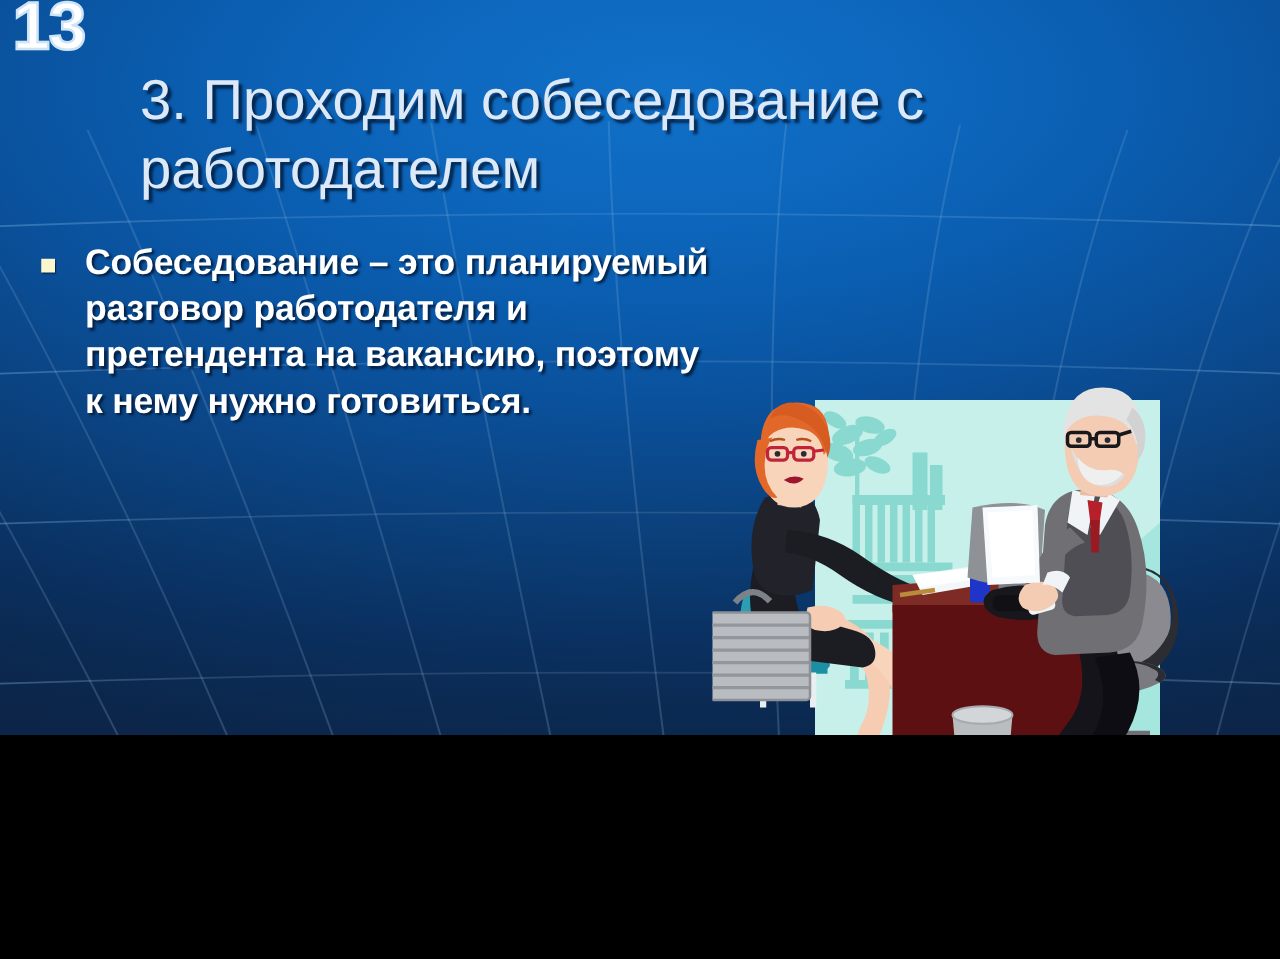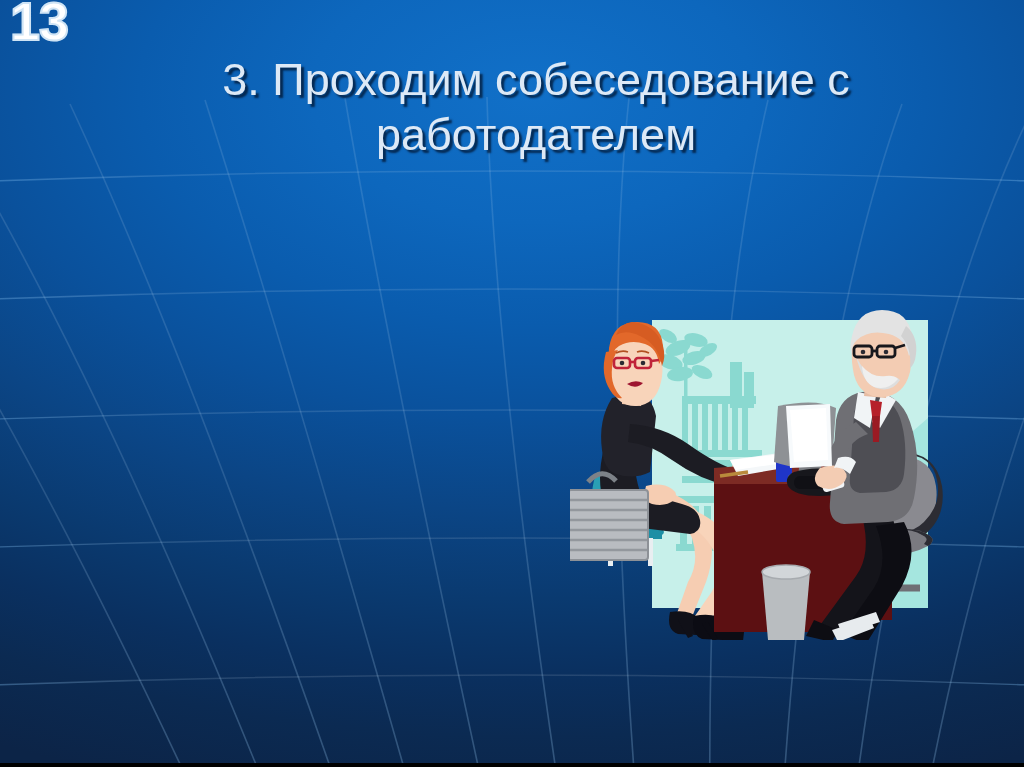--- a/index.html
+++ b/index.html
@@ -4,21 +4,21 @@
 <title>Slide 13</title>
 <style>
   html, body {
     margin: 0;
     padding: 0;
     background: #000;
   }
   #slide {
     position: relative;
     width: 1024px;
-    height: 763px;
+    height: 588px;
     overflow: hidden;
     font-family: "Liberation Sans", sans-serif;
     background:
       radial-gradient(ellipse 120% 95% at 52% 12%,
         #1170c8 0%,
         #0d67bd 18%,
         #0a5cae 32%,
         #0a519c 45%,
         #0b4585 58%,
         #0a3a70 70%,
@@ -51,21 +51,20 @@
     z-index: 6;
     font-family: "Liberation Sans", sans-serif;
   }
 
   
   #title {
     position: absolute;
     left: 112px;
     top: 22px;
     width: 848px;
-    text-align: center;
     font-size: 45px;
     font-weight: normal;
     color: #dde9f6;
     line-height: 1.23;
     letter-spacing: 0px;
     text-shadow: 3px 3px 2px rgba(0, 16, 40, 0.72);
     z-index: 5;
   }
 
   
@@ -148,20 +147,24 @@
         <path d="M -30 686 Q 512 664 1054 686"></path>
       </g>
     </svg>
   </div>
 
   <div id="slide-number">13</div>
 
   <h1 id="title">3. Проходим собеседование с работодателем</h1>
 
   <ul id="body-list">
+    <li>
+      <span class="bullet-marker"></span>
+      <span>Собеседование – это планируемый разговор работодателя и претендента на вакансию, поэтому к нему  нужно готовиться.</span>
+    </li>
   </ul>
 
   <div id="illustration">
     <svg width="454" height="340" viewBox="0 0 454 340" xmlns="http://www.w3.org/2000/svg" aria-hidden="true">
 
       <g>
         <rect x="82" y="20" width="276" height="288" fill="#a5e6df"></rect>
 
         <polygon points="82,20 358,20 358,118 140,308 82,308" fill="#c7f0ea"></polygon>
 

